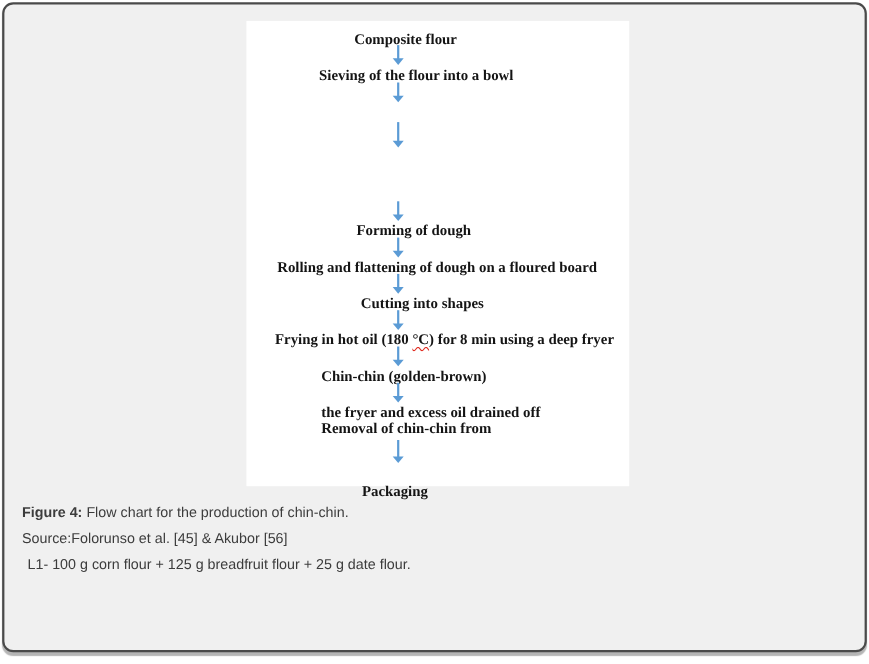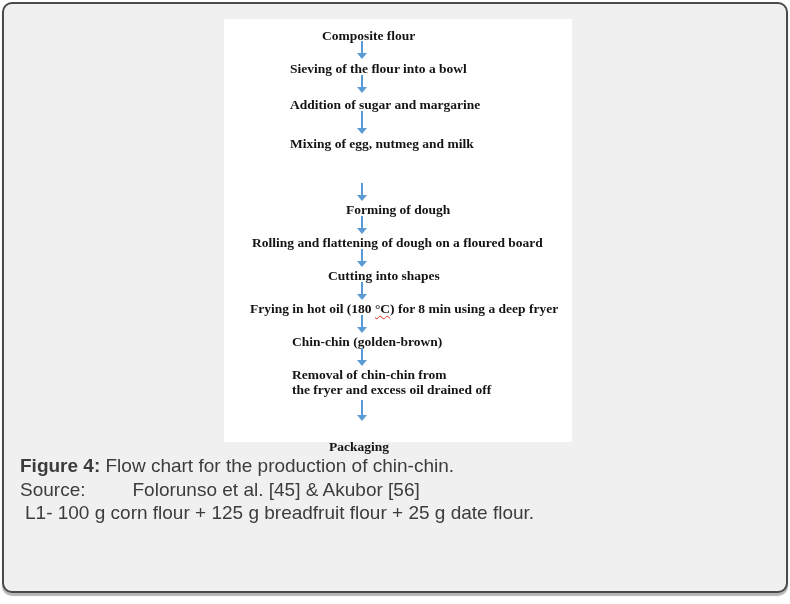--- a/index.html
+++ b/index.html
@@ -69,69 +69,67 @@
     text-decoration-style: wavy;
     text-decoration-color: var(--spellcheck-red, #e02b20);
     text-decoration-thickness: 1px;
     text-underline-offset: 2px;
   }
   .caption {
     position: absolute;
     left: 16px;
     top: 450px;
     font-family: "Liberation Sans", sans-serif;
-    font-size: 19px;
+    font-size: 13px;
     color: var(--caption-text, #3c3c3c);
   }
   .cap-line {
     line-height: 23.6px;
     white-space: pre;
   }
   .cap-line.indent { padding-left: 5px; }
   .bold { font-weight: 700; }
-  .src-text { margin-left: 47px; }
+  .src-text { }
 </style>
 </head>
 <body>
 
 <div class="card">
 
   <div class="flow-panel">
 
     <div class="step" style="top:9px;   left:98px">Composite flour</div>
     <div class="arrow" style="top:22px;  height:18px"></div>
 
     <div class="step" style="top:42px;  left:66px">Sieving of the flour into a bowl</div>
     <div class="arrow" style="top:56px;  height:18px"></div>
 
-    <div class="step" style="top:78px;  left:66px">Addition of sugar and margarine</div>
     <div class="arrow" style="top:92px;  height:23px"></div>
 
-    <div class="step" style="top:117px; left:66px">Mixing of egg, nutmeg and milk</div>
 
     <div class="arrow" style="top:164px; height:18px"></div>
 
-    <div class="step" style="top:183px; left:122px">Forming of dough</div>
+    <div class="step" style="top:183px; left:100px">Forming of dough</div>
     <div class="arrow" style="top:197px; height:18px"></div>
 
     <div class="step" style="top:216px; left:28px">Rolling and flattening of dough on a floured board</div>
     <div class="arrow" style="top:230px; height:18px"></div>
 
     <div class="step" style="top:249px; left:104px">Cutting into shapes</div>
     <div class="arrow" style="top:263px; height:18px"></div>
 
     <div class="step" style="top:282px; left:26px"><span>Frying in hot oil (180 </span><span class="misspelled">°C</span><span>) for 8 min using a deep fryer</span></div>
     <div class="arrow" style="top:296px; height:18px"></div>
 
     <div class="step" style="top:315px; left:68px">Chin-chin (golden-brown)</div>
     <div class="arrow" style="top:329px; height:18px"></div>
 
     <div class="step" style="top:348px; left:68px">
+      <div>the fryer and excess oil drained off</div>
       <div>Removal of chin-chin from</div>
-      <div>the fryer and excess oil drained off</div>
     </div>
     <div class="arrow" style="top:381px; height:21px"></div>
 
     <div class="step" style="top:420px; left:105px">Packaging</div>
 
   </div>
 
   <div class="caption">
     <div class="cap-line"><span class="bold">Figure 4:</span> <span>Flow chart for the production of chin-chin.</span></div>
     <div class="cap-line"><span>Source:</span><span class="src-text">Folorunso et al. [45] &amp; Akubor [56]</span></div>

